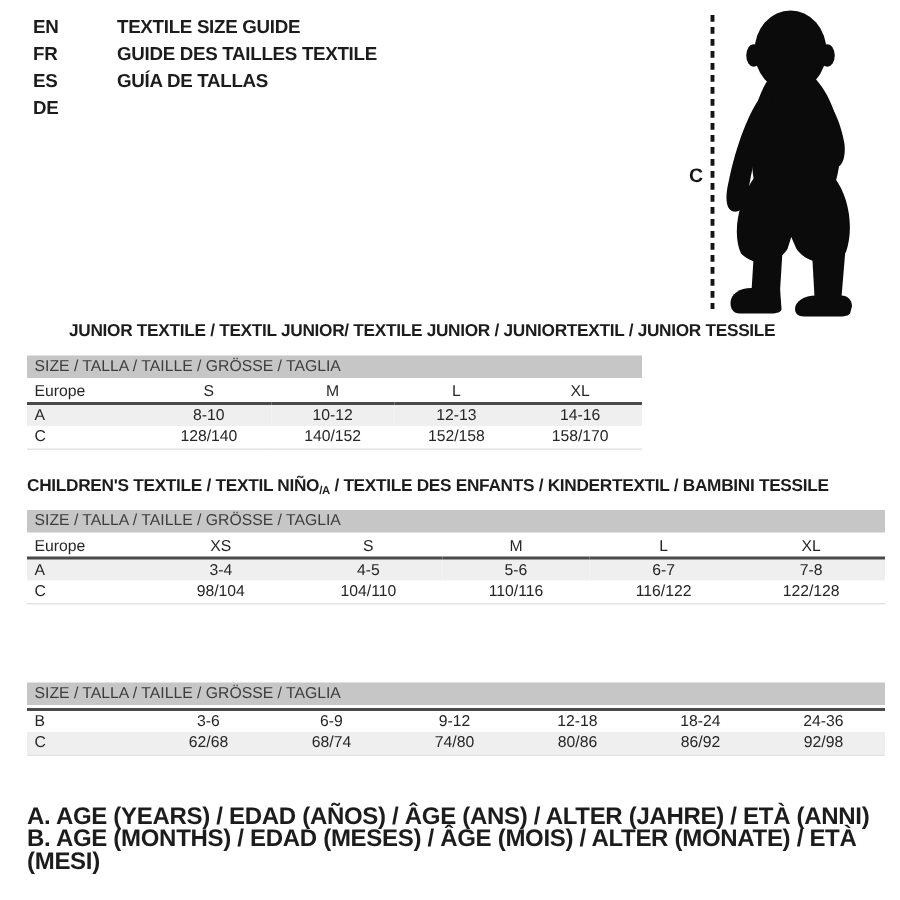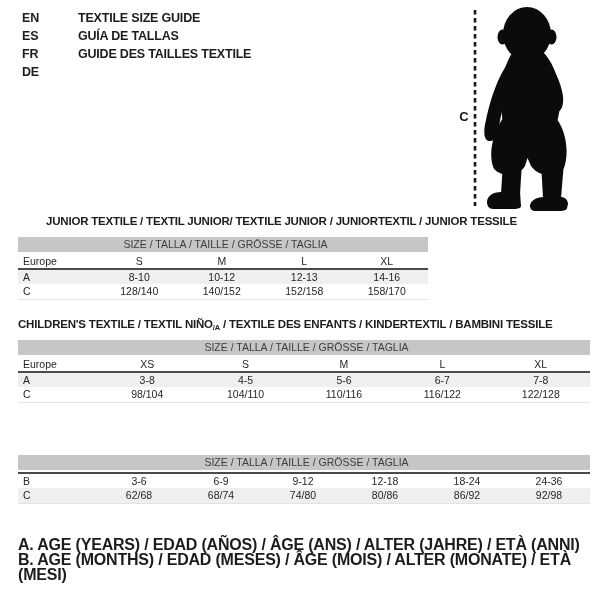--- a/index.html
+++ b/index.html
@@ -20,21 +20,21 @@
                letter-spacing:-0.2px; line-height:13px; width:575px; }
   .t1 { top:215px;margin-left:28px; } .t2 { top:318px; } .t3 { top:420px; }
   .subscript { font-size:7.5px; vertical-align:baseline; position:relative; top:2px; }
 
   
   .size-table-wrap { position:absolute; left:18px; }
   .w1 { top:237px; width:410px; }
   .w2 { top:340px; width:572px; }
   .w3 { top:455px; width:572px; }
   .size-bar { height:15px; line-height:15px; background:#c6c6c6; color:#3d3d3d;
-              font-size:10.5px; padding-left:5px; margin-bottom:2px;text-align:center; }
+              font-size:10.5px; padding-left:5px; margin-bottom:2px; }
   table { border-collapse:collapse; width:100%; table-layout:fixed; }
   td { height:15px; font-size:10.5px; color:#262626; text-align:center; padding:0; }
   td.lbl { width:80px; text-align:left; padding-left:5px; }
   tr.divider-below td { border-bottom:2px solid #4a4a4a; }
   tr.divider-above td { border-top:2px solid #4a4a4a; }
   tr.alt td { background:#efefef; }
   table { border-bottom:1px solid #e3e3e3; }
 
   
   .notes { position:absolute; top:537px; left:18px; }
@@ -44,26 +44,26 @@
 <body>
 
 <div class="canvas">
 
   <div class="lang-list">
     <div class="lang-row">
       <span class="lang-code">EN</span>
       <span>TEXTILE SIZE GUIDE</span>
     </div>
     <div class="lang-row">
+      <span class="lang-code">FR</span>
+      <span>GUIDE DES TAILLES TEXTILE</span>
+    </div>
+    <div class="lang-row">
       <span class="lang-code">ES</span>
       <span>GUÍA DE TALLAS</span>
-    </div>
-    <div class="lang-row">
-      <span class="lang-code">FR</span>
-      <span>GUIDE DES TAILLES TEXTILE</span>
     </div>
     <div class="lang-row">
       <span class="lang-code">DE</span>
     </div>
   </div>
 
   <div class="figure">
     <svg width="170" height="215" viewBox="0 0 170 215">
       <line x1="45" y1="10" x2="45" y2="206" stroke="#151515" stroke-width="2.6" stroke-dasharray="4.5 3.5"></line>
       <text x="34" y="121" font-size="13" font-weight="bold" fill="#151515" text-anchor="middle">C</text>
@@ -128,21 +128,21 @@
           <tr class="divider-below">
         <td class="lbl">Europe</td>
         <td>XS</td>
         <td>S</td>
         <td>M</td>
         <td>L</td>
         <td>XL</td>
       </tr>
       <tr class="alt">
         <td class="lbl">A</td>
-        <td>3-8</td>
+        <td>3-4</td>
         <td>4-5</td>
         <td>5-6</td>
         <td>6-7</td>
         <td>7-8</td>
       </tr>
       <tr>
         <td class="lbl">C</td>
         <td>98/104</td>
         <td>104/110</td>
         <td>110/116</td>

